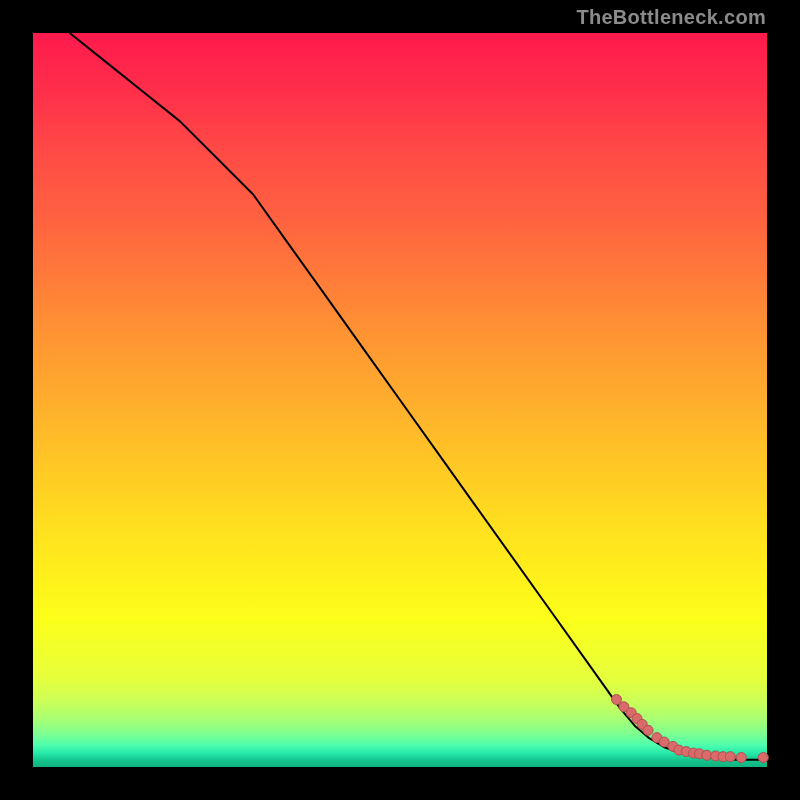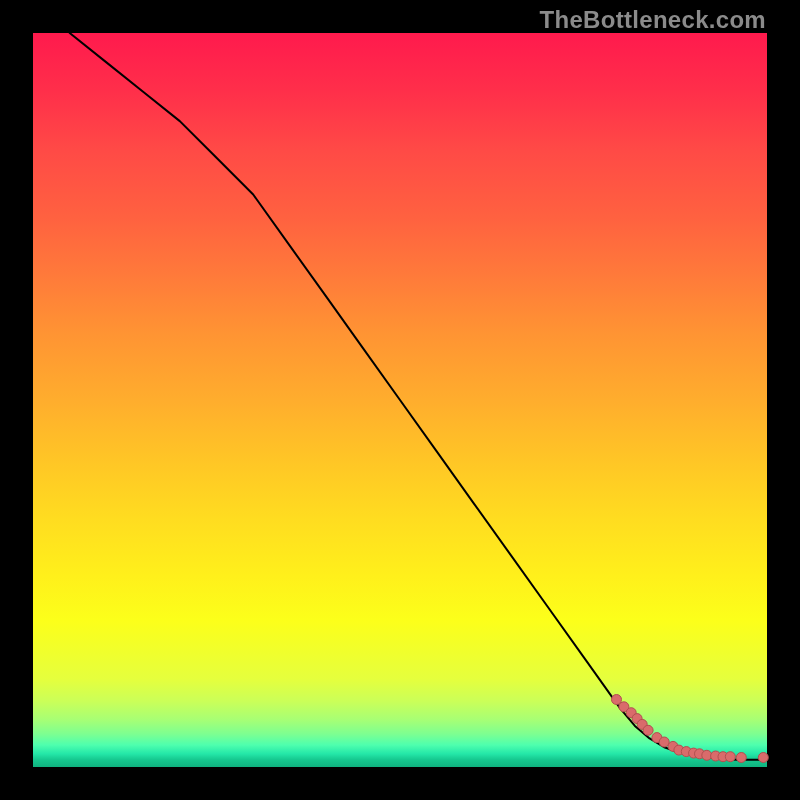--- a/index.html
+++ b/index.html
@@ -46,21 +46,21 @@
       #24e7a8 98.2%,
       #16c88f 99%,
       #0fb37f 100%
     );
   }
   .watermark {
     position: absolute;
     top: 6px;
     right: 34px;
     color: #8b8b8b;
-    font-size: 24px;
+    font-size: 20px;
     font-weight: 600;
     letter-spacing: 0.3px;
     user-select: none;
   }
   svg.overlay {
     position: absolute;
     left: 33px;
     top: 33px;
     width: 734px;
     height: 734px;

